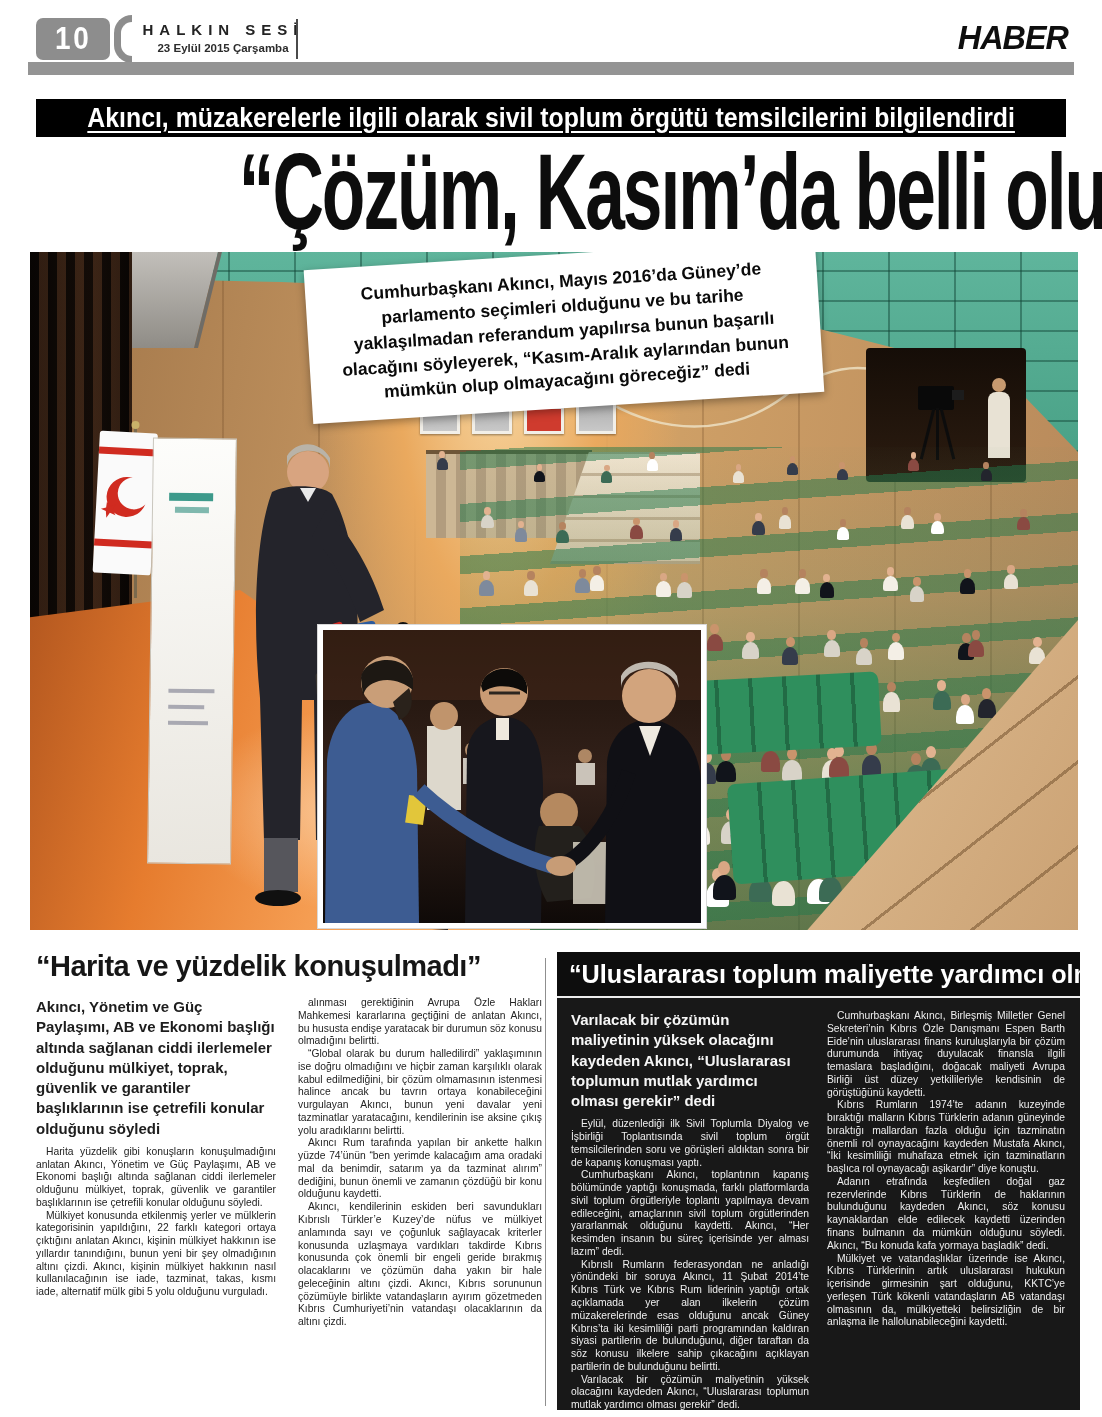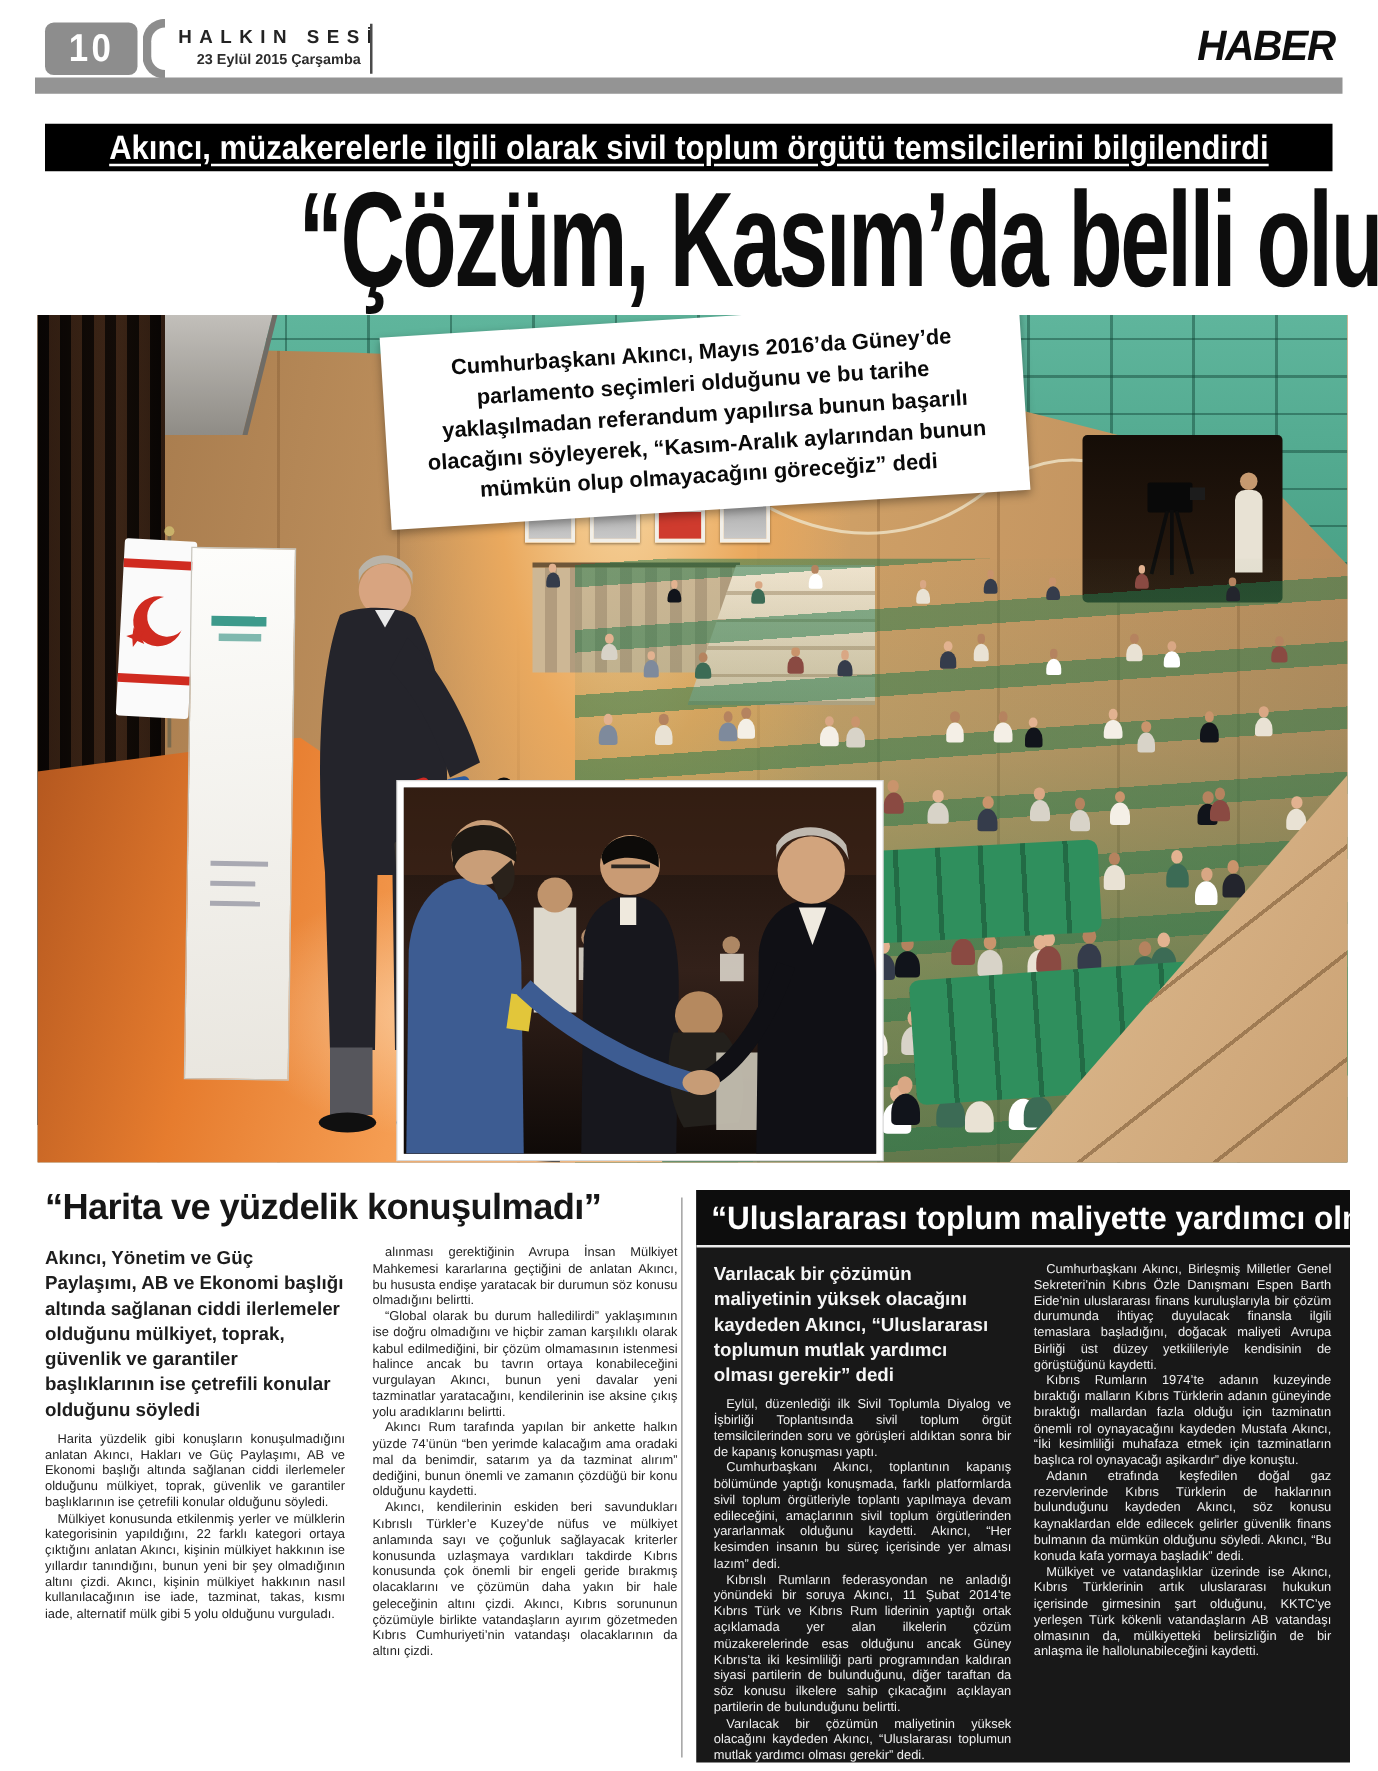--- a/index.html
+++ b/index.html
@@ -812,25 +812,25 @@
           <ellipse cx="238" cy="236" rx="15" ry="10" fill="#c79c76"></ellipse>
         </svg>
       </div>
     </div>
   </div>
 
   <div class="abs sec-left">
     <div class="al-head">“Harita ve yüzdelik konuşulmadı”</div>
     <div class="col c1">
       <p class="lead">Akıncı, Yönetim ve Güç Paylaşımı, AB ve Ekonomi başlığı altında sağlanan ciddi ilerlemeler olduğunu mülkiyet, toprak, güvenlik ve garantiler başlıklarının ise çetrefili konular olduğunu söyledi</p>
-      <p class="bp">Harita yüzdelik gibi konuşların konuşulmadığını anlatan Akıncı, Hakları ve Güç Paylaşımı, AB ve Ekonomi başlığı altında sağlanan ciddi ilerlemeler olduğunu mülkiyet, toprak, güvenlik ve garantiler başlıklarının ise çetrefili konular olduğunu söyledi.</p>
+      <p class="bp">Harita yüzdelik gibi konuşların konuşulmadığını anlatan Akıncı, Yönetim ve Güç Paylaşımı, AB ve Ekonomi başlığı altında sağlanan ciddi ilerlemeler olduğunu mülkiyet, toprak, güvenlik ve garantiler başlıklarının ise çetrefili konular olduğunu söyledi.</p>
       <p class="bp">Mülkiyet konusunda etkilenmiş yerler ve mülklerin kategorisinin yapıldığını, 22 farklı kategori ortaya çıktığını anlatan Akıncı, kişinin mülkiyet hakkının ise yıllardır tanındığını, bunun yeni bir şey olmadığının altını çizdi. Akıncı, kişinin mülkiyet hakkının nasıl kullanılacağının ise iade, tazminat, takas, kısmı iade, alternatif mülk gibi 5 yolu olduğunu vurguladı.</p>
     </div>
     <div class="col c2">
-      <p class="bp">alınması gerektiğinin Avrupa İnsan Mülkiyet Mahkemesi kararlarına geçtiğini de anlatan Akıncı, bu hususta endişe yaratacak bir durumun söz konusu olmadığını belirtti.</p>
+      <p class="bp">alınması gerektiğinin Avrupa Özle Hakları Mahkemesi kararlarına geçtiğini de anlatan Akıncı, bu hususta endişe yaratacak bir durumun söz konusu olmadığını belirtti.</p>
       <p class="bp">“Global olarak bu durum halledilirdi” yaklaşımının ise doğru olmadığını ve hiçbir zaman karşılıklı olarak kabul edilmediğini, bir çözüm olmamasının istenmesi halince ancak bu tavrın ortaya konabileceğini vurgulayan Akıncı, bunun yeni davalar yeni tazminatlar yaratacağını, kendilerinin ise aksine çıkış yolu aradıklarını belirtti.</p>
       <p class="bp">Akıncı Rum tarafında yapılan bir ankette halkın yüzde 74’ünün “ben yerimde kalacağım ama oradaki mal da benimdir, satarım ya da tazminat alırım” dediğini, bunun önemli ve zamanın çözdüğü bir konu olduğunu kaydetti.</p>
       <p class="bp">Akıncı, kendilerinin eskiden beri savundukları Kıbrıslı Türkler’e Kuzey’de nüfus ve mülkiyet anlamında sayı ve çoğunluk sağlayacak kriterler konusunda uzlaşmaya vardıkları takdirde Kıbrıs konusunda çok önemli bir engeli geride bırakmış olacaklarını ve çözümün daha yakın bir hale geleceğinin altını çizdi. Akıncı, Kıbrıs sorununun çözümüyle birlikte vatandaşların ayırım gözetmeden Kıbrıs Cumhuriyeti’nin vatandaşı olacaklarının da altını çizdi.</p>
     </div>
   </div>
 
   <div class="abs vrule"></div>
 
   <div class="abs sec-right">
     <div class="sr-head">
@@ -840,19 +840,19 @@
       <div class="sr-col sr-c1">
         <p class="lead">Varılacak bir çözümün maliyetinin yüksek olacağını kaydeden Akıncı, “Uluslararası toplumun mutlak yardımcı olması gerekir” dedi</p>
         <p class="bp">Eylül, düzenlediği ilk Sivil Toplumla Diyalog ve İşbirliği Toplantısında sivil toplum örgüt temsilcilerinden soru ve görüşleri aldıktan sonra bir de kapanış konuşması yaptı.</p>
         <p class="bp">Cumhurbaşkanı Akıncı, toplantının kapanış bölümünde yaptığı konuşmada, farklı platformlarda sivil toplum örgütleriyle toplantı yapılmaya devam edileceğini, amaçlarının sivil toplum örgütlerinden yararlanmak olduğunu kaydetti. Akıncı, “Her kesimden insanın bu süreç içerisinde yer alması lazım” dedi.</p>
         <p class="bp">Kıbrıslı Rumların federasyondan ne anladığı yönündeki bir soruya Akıncı, 11 Şubat 2014’te Kıbrıs Türk ve Kıbrıs Rum liderinin yaptığı ortak açıklamada yer alan ilkelerin çözüm müzakerelerinde esas olduğunu ancak Güney Kıbrıs’ta iki kesimliliği parti programından kaldıran siyasi partilerin de bulunduğunu, diğer taraftan da söz konusu ilkelere sahip çıkacağını açıklayan partilerin de bulunduğunu belirtti.</p>
         <p class="bp">Varılacak bir çözümün maliyetinin yüksek olacağını kaydeden Akıncı, “Uluslararası toplumun mutlak yardımcı olması gerekir” dedi.</p>
       </div>
       <div class="sr-col sr-c2">
         <p class="bp">Cumhurbaşkanı Akıncı, Birleşmiş Milletler Genel Sekreteri’nin Kıbrıs Özle Danışmanı Espen Barth Eide’nin uluslararası finans kuruluşlarıyla bir çözüm durumunda ihtiyaç duyulacak finansla ilgili temaslara başladığını, doğacak maliyeti Avrupa Birliği üst düzey yetkilileriyle kendisinin de görüştüğünü kaydetti.</p>
         <p class="bp">Kıbrıs Rumların 1974’te adanın kuzeyinde bıraktığı malların Kıbrıs Türklerin adanın güneyinde bıraktığı mallardan fazla olduğu için tazminatın önemli rol oynayacağını kaydeden Mustafa Akıncı, “İki kesimliliği muhafaza etmek için tazminatların başlıca rol oynayacağı aşikardır” diye konuştu.</p>
-        <p class="bp">Adanın etrafında keşfedilen doğal gaz rezervlerinde Kıbrıs Türklerin de haklarının bulunduğunu kaydeden Akıncı, söz konusu kaynaklardan elde edilecek gelirler güvenlik finans bulmanın da mümkün olduğunu söyledi. Akıncı, “Bu konuda kafa yormaya başladık” dedi.</p>
+        <p class="bp">Adanın etrafında keşfedilen doğal gaz rezervlerinde Kıbrıs Türklerin de haklarının bulunduğunu kaydeden Akıncı, söz konusu kaynaklardan elde edilecek kaydetti üzerinden finans bulmanın da mümkün olduğunu söyledi. Akıncı, “Bu konuda kafa yormaya başladık” dedi.</p>
         <p class="bp">Mülkiyet ve vatandaşlıklar üzerinde ise Akıncı, Kıbrıs Türklerinin artık uluslararası hukukun içerisinde girmesinin şart olduğunu, KKTC’ye yerleşen Türk kökenli vatandaşların AB vatandaşı olmasının da, mülkiyetteki belirsizliğin de bir anlaşma ile hallolunabileceğini kaydetti.</p>
       </div>
     </div>
   </div>
 
 </div>
 
 </body></html>

